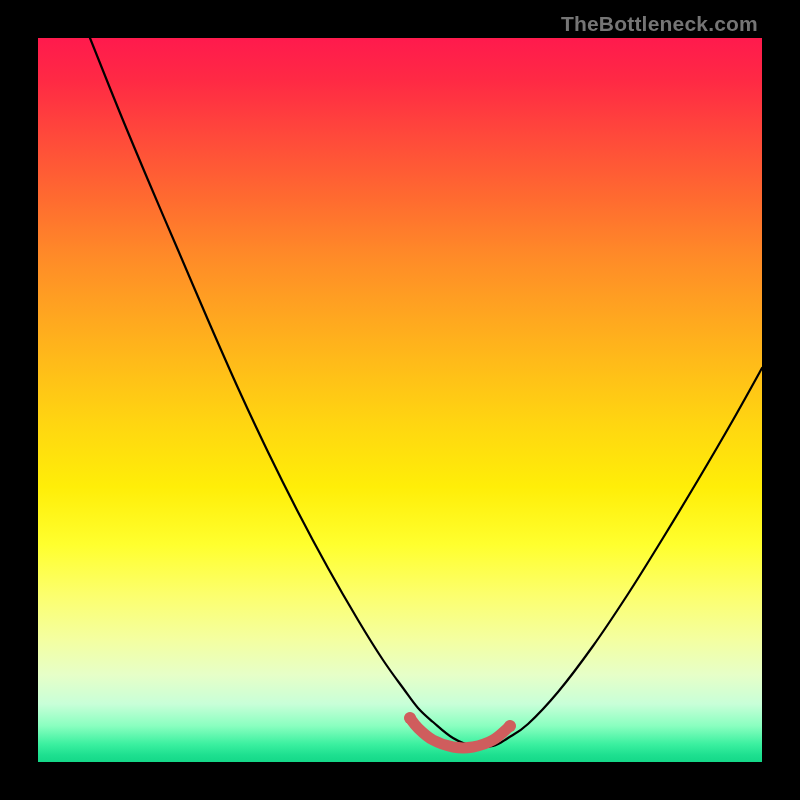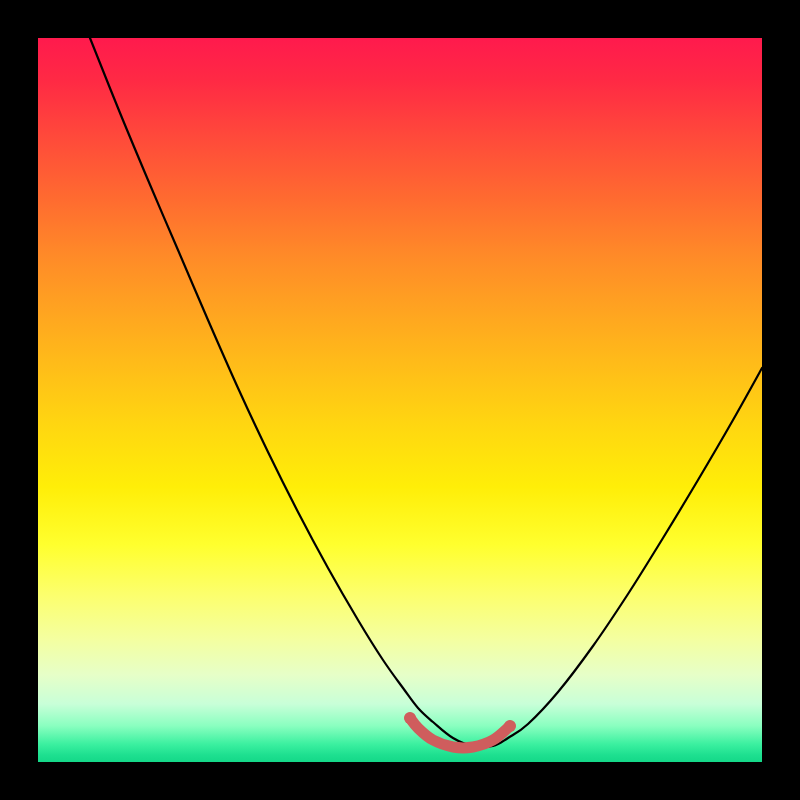--- a/index.html
+++ b/index.html
@@ -73,13 +73,14 @@
         <path id="main-curve" fill="none" stroke="#000" stroke-width="2.2" stroke-linecap="round" stroke-linejoin="round" d="M 52 0 C 57.0 12.6, 69.6 44.4, 80 70 C 90.4 95.6, 99.2 116.4, 110 142 C 120.8 167.6, 129.2 186.8, 140 212 C 150.8 237.2, 159.2 257.2, 170 282 C 180.8 306.8, 189.2 326.2, 200 350 C 210.8 373.8, 219.2 391.7, 230 414 C 240.8 436.3, 249.2 453.1, 260 474 C 270.8 494.9, 279.2 510.6, 290 530 C 300.8 549.4, 310.1 565.4, 320 582 C 329.9 598.6, 336.9 609.8, 345 622 C 353.1 634.2, 358.7 641.4, 365 650 C 371.3 658.6, 374.6 663.9, 380 670 C 385.4 676.1, 388.7 678.6, 395 684 C 401.3 689.4, 407.8 695.7, 415 700 C 422.2 704.3, 427.8 706.6, 435 708 C 442.2 709.4, 448.7 709.4, 455 708 C 461.3 706.6, 463.7 704.0, 470 700 C 476.3 696.0, 481.0 694.3, 490 686 C 499.0 677.7, 508.3 668.0, 520 654 C 531.7 640.0, 542.4 625.6, 555 608 C 567.6 590.4, 577.4 575.4, 590 556 C 602.6 536.6, 612.4 520.5, 625 500 C 637.6 479.5, 647.4 463.2, 660 442 C 672.6 420.8, 683.5 402.2, 695 382 C 706.5 361.8, 718.8 339.4, 724 330"></path>
       </g>
       <g>
         <path id="highlight-curve" fill="none" stroke="#cf5d5d" stroke-width="11" stroke-linecap="round" stroke-linejoin="round" d="M 372 680 C 373.4 681.8, 375.9 686.0, 380 690 C 384.1 694.0, 388.7 698.6, 395 702 C 401.3 705.4, 407.8 707.7, 415 709 C 422.2 710.3, 427.8 710.3, 435 709 C 442.2 707.7, 448.3 705.8, 455 702 C 461.7 698.2, 468.9 690.5, 472 688"></path>
         <circle id="hl-dot-left" r="6" fill="#cf5d5d" cx="372" cy="680"></circle>
         <circle id="hl-dot-right" r="6" fill="#cf5d5d" cx="472" cy="688"></circle>
       </g>
     </svg>
   </div>
 
+  <div class="watermark">TheBottleneck.com</div>
 </div>
 
 </body></html>

